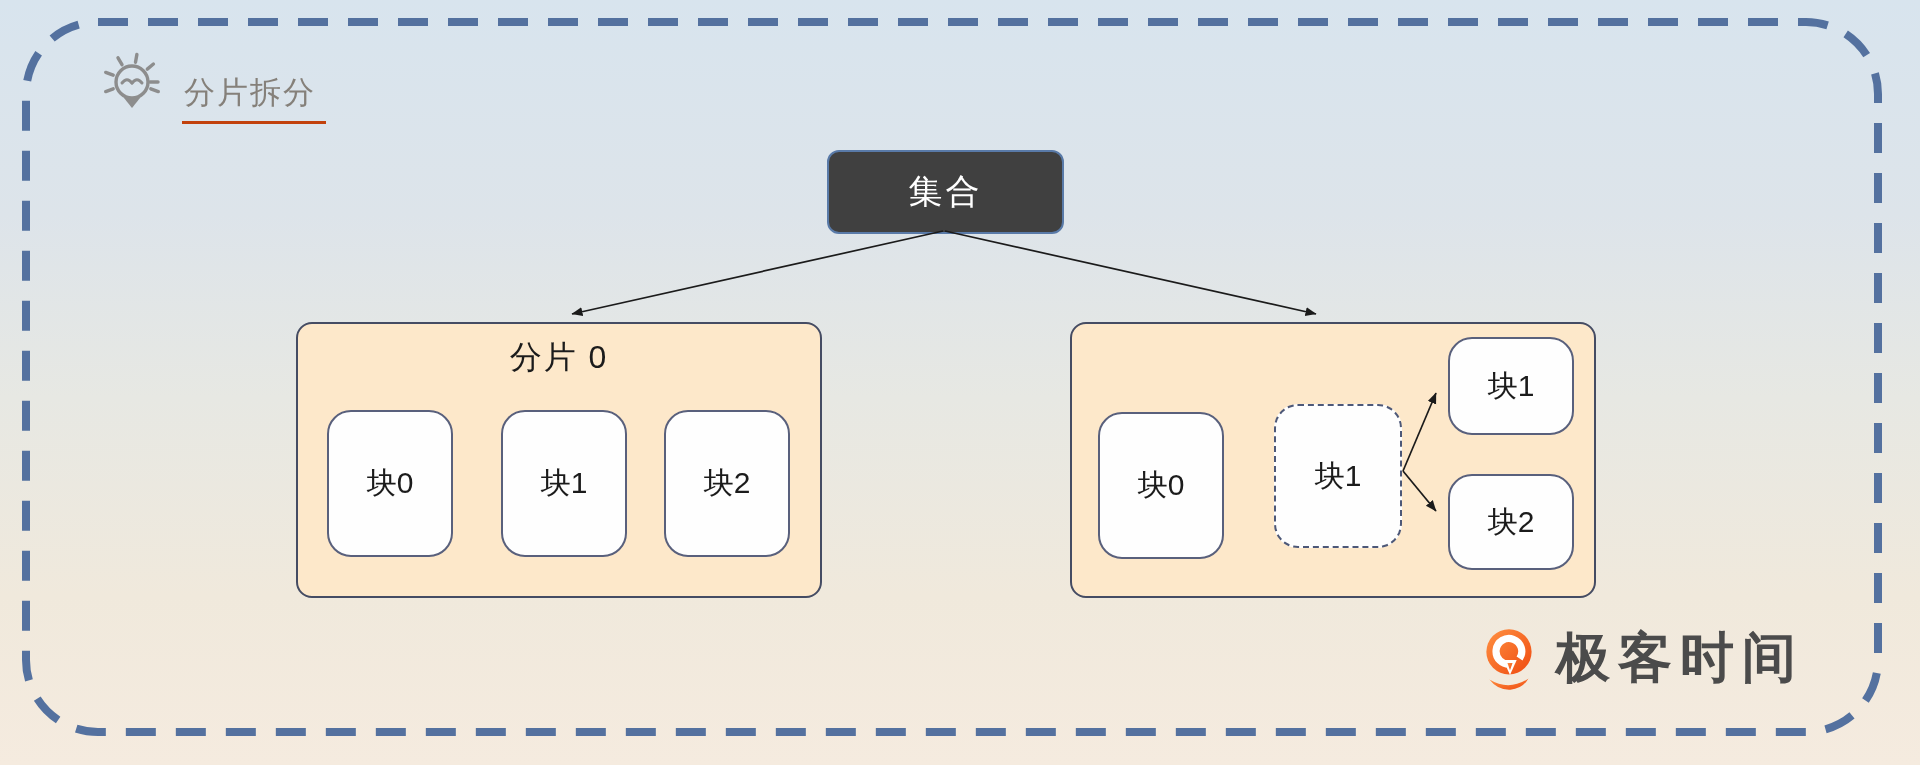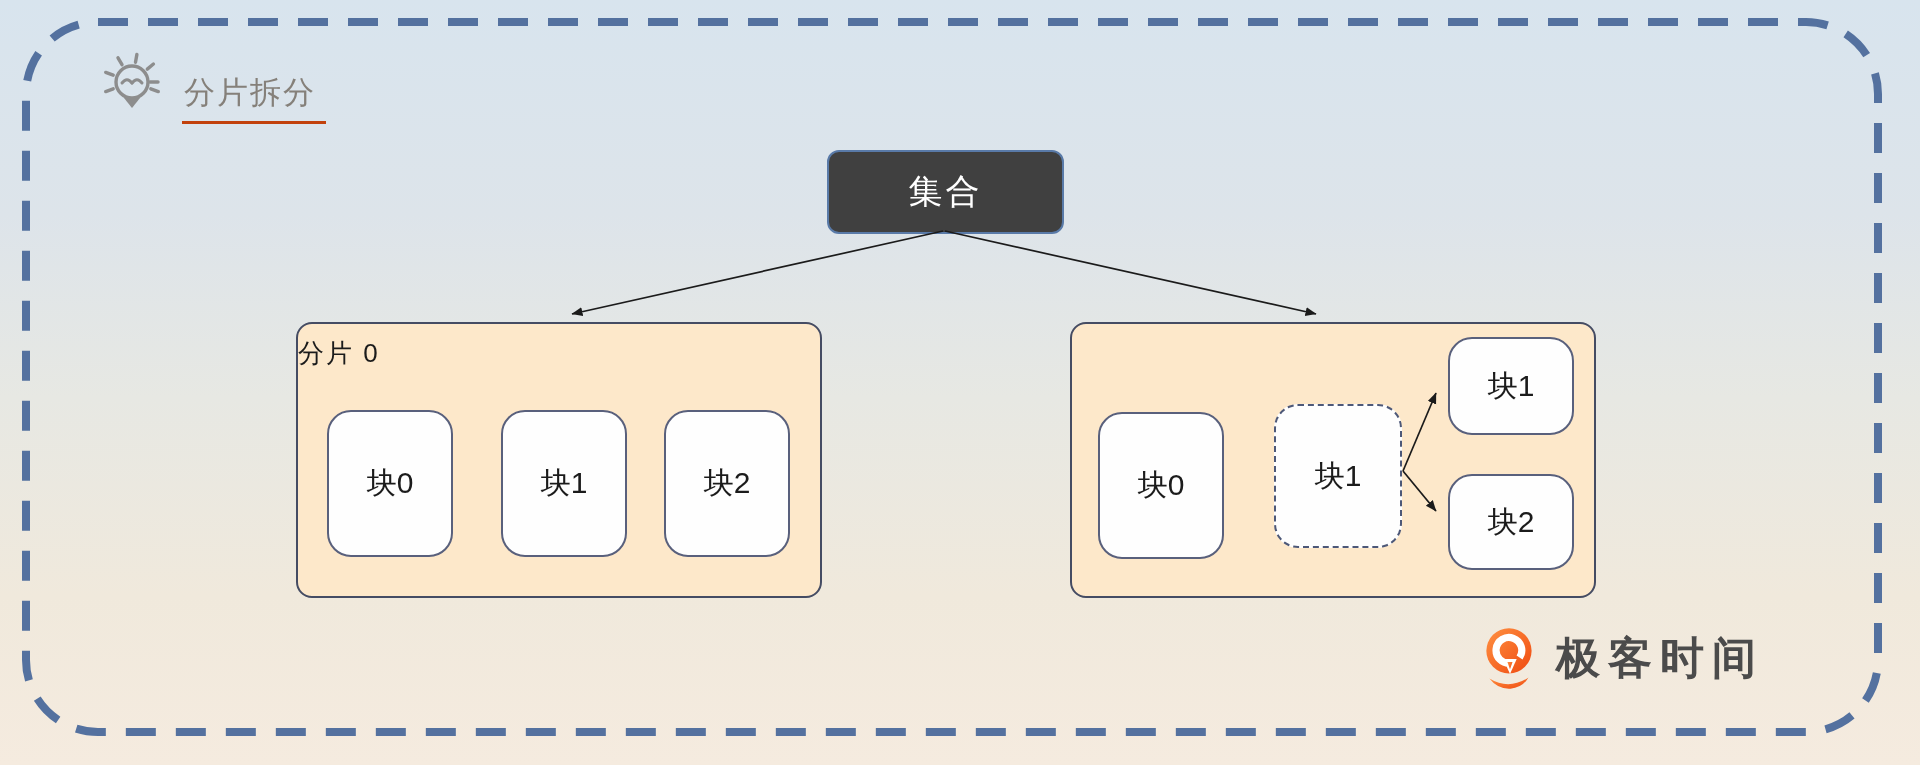--- a/index.html
+++ b/index.html
@@ -28,43 +28,43 @@
   }
 
   
   .shard{
     position:absolute;width:522px;height:272px;z-index:2;
     background:#fde8ca;border:2px solid #454c63;border-radius:16px;
   }
   .shard-0{left:296px;top:322px;}
   .shard-1{left:1070px;top:322px;}
   .shard-title{
-    position:absolute;left:0;top:12px;width:100%;text-align:left;
-    font-size:26px;color:#1b1b1b;letter-spacing:2px;
+    position:absolute;left:0;top:12px;width:100%;text-align:center;
+    font-size:32px;color:#1b1b1b;letter-spacing:2px;
   }
 
   
   .chunk{
     position:absolute;background:#fefefe;border:2px solid #59607c;border-radius:24px;
     display:flex;align-items:center;justify-content:center;
     font-size:30px;color:#1b1b1b;box-sizing:border-box;
   }
   .s0-c0{left:29px;top:86px;width:126px;height:147px;}
   .s0-c1{left:203px;top:86px;width:126px;height:147px;}
   .s0-c2{left:366px;top:86px;width:126px;height:147px;}
 
   .s1-c0{left:26px;top:88px;width:126px;height:147px;}
   .s1-split{left:202px;top:80px;width:128px;height:144px;border:2px dashed #4d5878;}
   .s1-r1{left:376px;top:13px;width:126px;height:98px;}
   .s1-r2{left:376px;top:150px;width:126px;height:96px;}
 
   
   .brand{position:absolute;left:1478px;top:622px;display:flex;align-items:center;z-index:3;}
   .brand-logo{width:64px;height:72px;}
-  .brand-text{margin-left:14px;font-size:44px;font-weight:700;color:#4b4b4b;letter-spacing:8px;}
+  .brand-text{margin-left:14px;font-size:54px;font-weight:700;color:#4b4b4b;letter-spacing:8px;}
 </style>
 </head>
 <body>
 
 <div class="stage">
 
   <div class="header">
     <svg class="bulb" viewBox="0 0 64 70">
       <g stroke="#8d8d8d" stroke-width="3.4" fill="none" stroke-linecap="round">
         <circle cx="32" cy="32" r="16"></circle>

